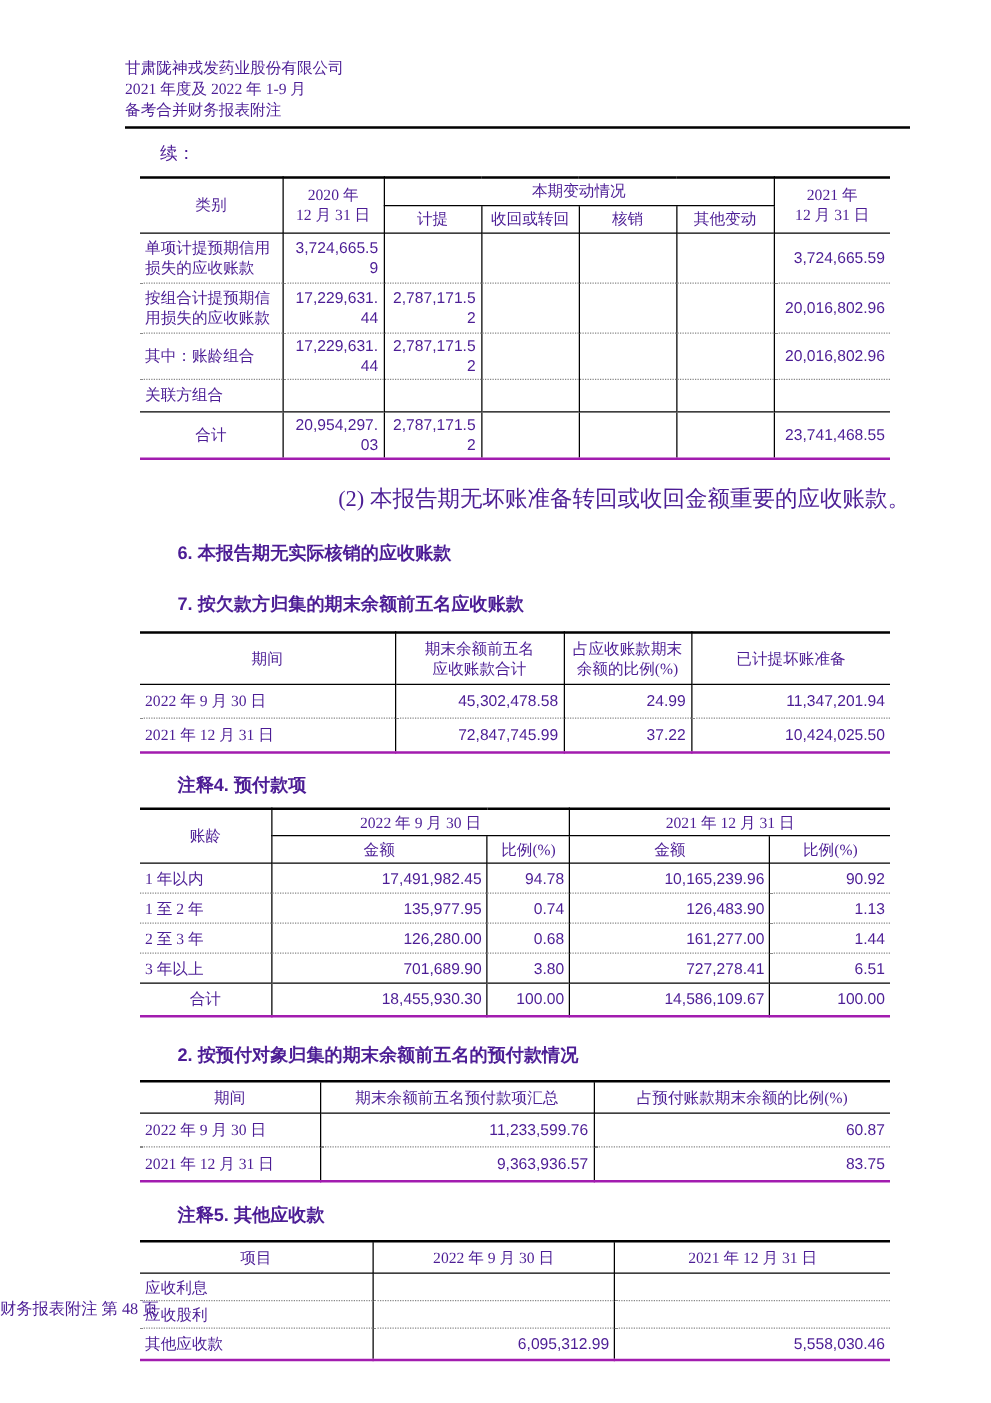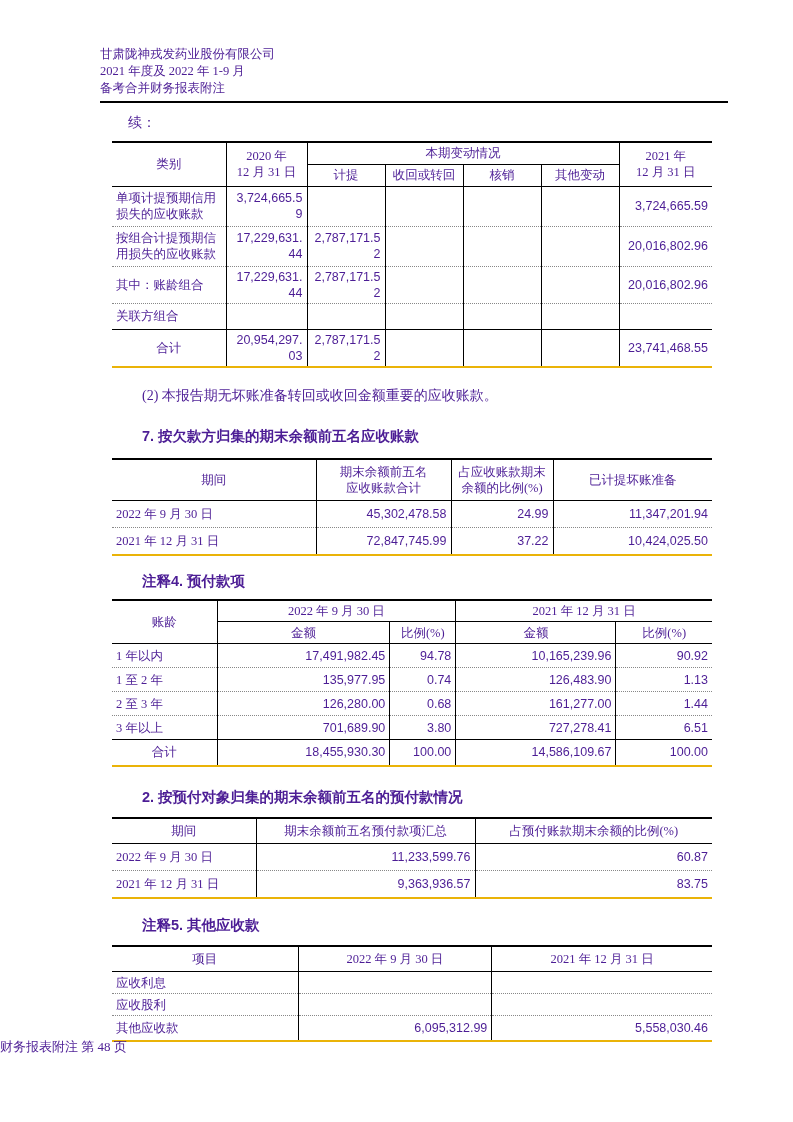--- a/index.html
+++ b/index.html
@@ -3,33 +3,33 @@
 <meta charset="utf-8">
 <style>
   html,body{margin:0;padding:0;background:#ffffff;}
   .page{
     position:relative;width:793px;height:1122px;background:#fff;color:#4c1d95;
     box-sizing:border-box;padding:46px 65px 0 100px;overflow:hidden;
     font-family:"Liberation Serif","DejaVu Serif",serif;
   }
   .doc-header{font-size:12.5px;line-height:17px;border-bottom:2px solid #000;padding-bottom:4px;}
   .continued{font-size:14px;margin:11px 0 0 28px;}
-  .para{font-size:14px;margin:19px 0 0 42px;}
+  .para{font-size:18px;margin:19px 0 0 42px;text-align:right;}
   .hd{font-family:"Liberation Sans","DejaVu Sans",sans-serif;font-weight:bold;font-size:14.5px;margin-left:42px;}
   .hd6{margin-top:22px;}
   .hd7{margin-top:22px;}
   .hd-note4{margin-top:16px;}
   .hd-s1{margin-top:9px;}
   .hd-s2{margin-top:21px;}
   .hd-note5{margin-top:17px;}
 
   table.tbl{
     border-collapse:collapse;table-layout:fixed;width:600px;margin-left:12px;
     font-size:12.5px;line-height:16px;
-    border-top:2px solid #000;border-bottom:2px solid #eab308;
+    border-top:2px solid #000;border-bottom:2px solid #a21caf;
   }
   .tbl th,.tbl td{
     border-left:1px solid #000;border-right:1px solid #000;
     padding:2px 4px;vertical-align:middle;word-break:break-all;
   }
   .tbl tr > *:first-child{border-left:none;}
   .tbl tr > *:last-child{border-right:none;}
   .tbl thead th{font-weight:normal;text-align:center;border-bottom:1px solid #000;}
   .tbl tbody td{border-top:1px dotted #888;}
   .tbl tbody tr.total td{border-top:1px solid #000;}
@@ -147,20 +147,21 @@
         <td class="num"></td>
         <td class="num"></td>
         <td class="num"></td>
         <td class="num">23,741,468.55</td>
       </tr>
     </tbody>
   </table>
 
   <div class="para">(2) 本报告期无坏账准备转回或收回金额重要的应收账款。</div>
 
+  <div class="hd hd6">6. 本报告期无实际核销的应收账款</div>
   <div class="hd hd7">7. 按欠款方归集的期末余额前五名应收账款</div>
 
   <table class="tbl t2">
     <colgroup>
       <col style="width:34%">
         <col style="width:22.5%">
         <col style="width:17%">
         <col style="width:26.5%">
     </colgroup>
     <thead>

